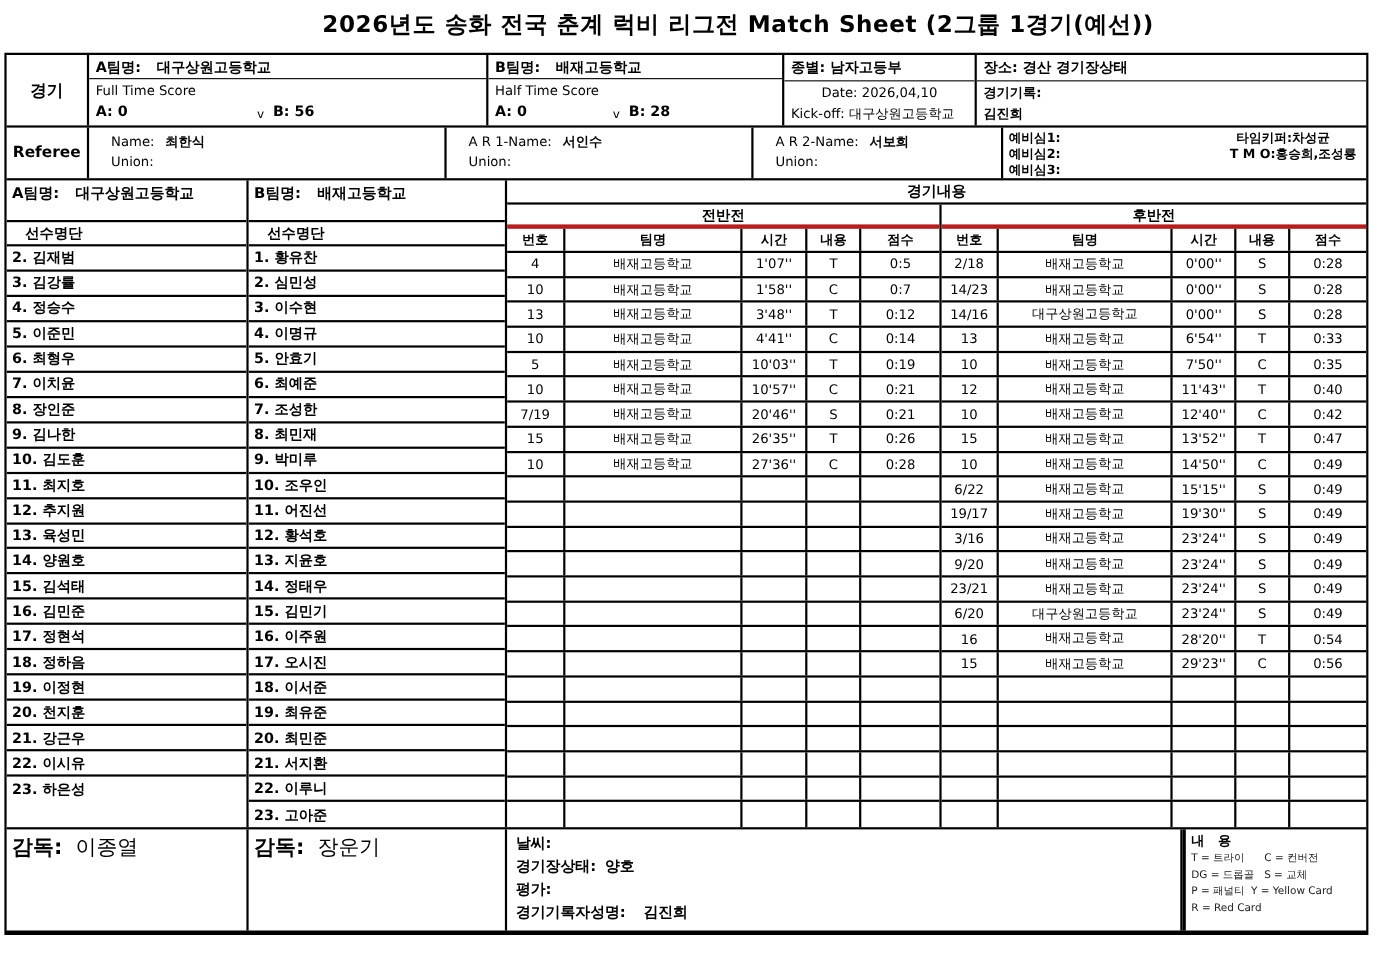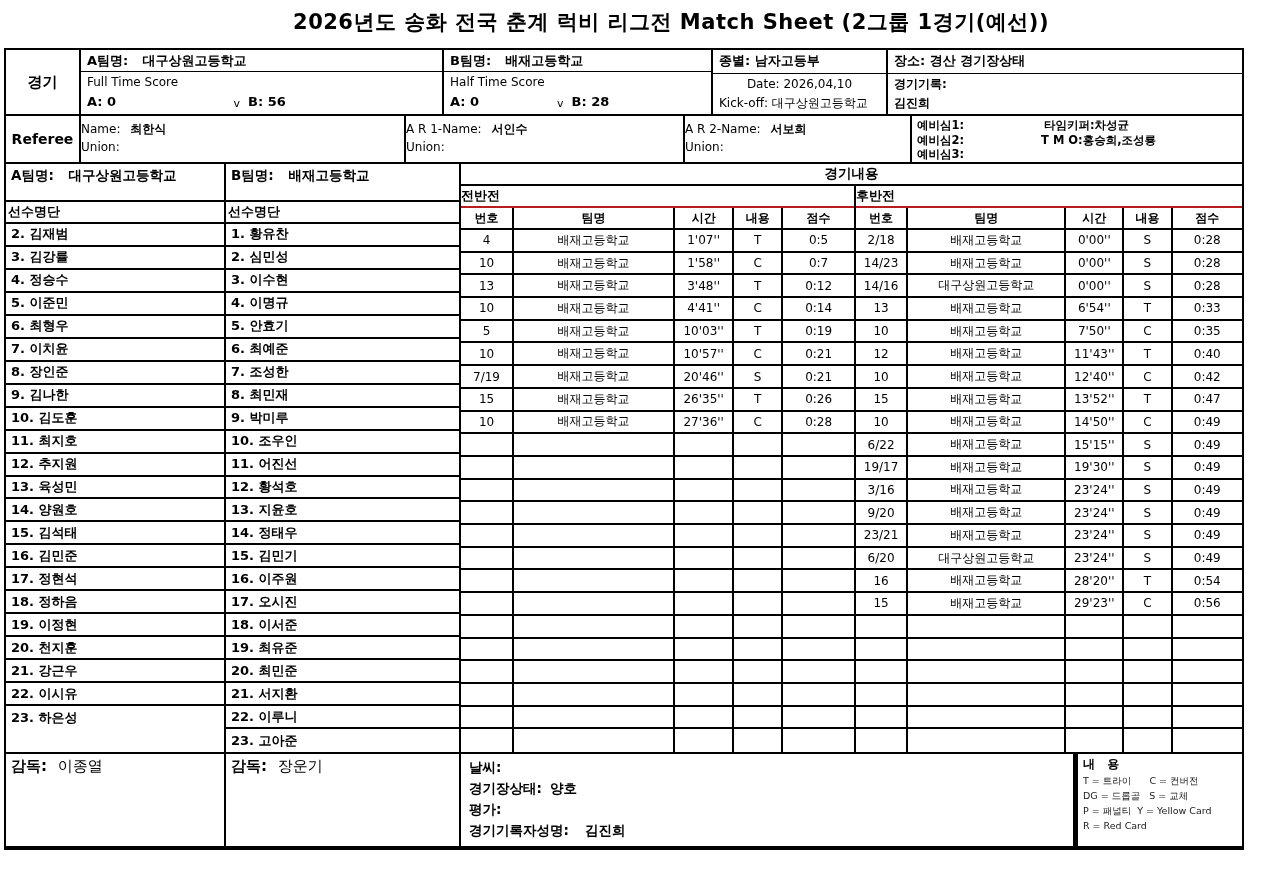--- a/index.html
+++ b/index.html
@@ -22,66 +22,66 @@
     box-sizing:border-box;white-space:nowrap;}
   .h-bot{flex:1;padding:1px 6px;font-size:12px;line-height:19px;}
   .score-line{display:flex;font-size:13px;font-weight:bold;}
   .score-line .a{width:42%;}
   .score-line .v{font-weight:400;font-size:11px;margin-right:8px;padding-top:2px;}
   .center{text-align:center;}
   
   .hrow2{height:48px;border-bottom:2px solid #000;}
   .ref-label{width:75px;display:flex;align-items:center;justify-content:center;
     font-size:14px;font-weight:bold;}
-  .ref-cell{padding:4px 0;font-size:12px;line-height:18px;}
+  .ref-cell{padding:4px 20px;font-size:12px;line-height:18px;}
   .resv-line{display:flex;font-size:11.5px;line-height:14.5px;font-weight:bold;}
-  .resv-line .val{flex:1;text-align:center;padding-right:4px;}
+  .resv-line .val{flex:1;text-align:right;padding-right:4px;}
   
   .main{height:590px;border-bottom:2px solid #000;}
   .roster{display:flex;flex-direction:column;}
   .roster-a{width:220px;}
   .roster-b{width:235px;}
   .roster-head{height:38px;border-bottom:2px solid #000;padding:3px 5px;font-size:13.5px;
     font-weight:bold;box-sizing:border-box;white-space:nowrap;}
   .roster-head .name{margin-left:10px;}
-  .list-header{height:22px;border-bottom:2px solid #000;padding:1px 2px;font-size:13px;
+  .list-header{height:22px;border-bottom:2px solid #000;padding:1px 17px;font-size:13px;
     font-weight:bold;box-sizing:border-box;}
   .players{flex:1;display:grid;grid-template-rows:repeat(23,1fr);}
   .proster-row{border-bottom:2px solid #000;box-sizing:border-box;font-size:13px;
     font-weight:bold;padding:1px 5px;display:flex;align-items:center;white-space:nowrap;}
   .proster-row:last-child{border-bottom:none;}
   
   .mc{flex:1;display:flex;flex-direction:column;}
   .mc-title{height:22px;border-bottom:2px solid #000;text-align:center;font-size:13.5px;
     font-weight:bold;box-sizing:border-box;padding-top:1px;}
   .halves{flex:1;display:flex;}
   .half{display:flex;flex-direction:column;box-sizing:border-box;}
   .half-first{width:395px;border-right:2px solid #000;}
   .half-second{flex:1;}
-  .half-title{height:22px;border-bottom:2px solid #b91c1c;font-size:13px;
+  .half-title{height:22px;border-bottom:4px solid #b91c1c;text-align:center;font-size:13px;
     font-weight:bold;box-sizing:border-box;padding-top:1px;}
   .mhead{height:22px;border-bottom:2px solid #000;display:flex;font-weight:bold;
     font-size:12.5px;box-sizing:border-box;}
   .mhead .mcell{display:flex;align-items:center;justify-content:center;}
   .mrows{flex:1;display:grid;grid-template-rows:repeat(23,1fr);}
   .mrow{display:flex;border-bottom:2px solid #000;box-sizing:border-box;}
   .mrow:last-child{border-bottom:none;}
   .mcell{box-sizing:border-box;border-right:2px solid #000;display:flex;align-items:center;
     justify-content:center;font-size:12px;white-space:nowrap;overflow:hidden;}
   .mcell:last-child{border-right:none;}
   .col-no{width:13.5%;}
   .col-team{width:41%;}
   .col-time{width:15%;}
   .col-type{width:12.5%;}
   .col-score{width:18%;}
   
   .bottom{height:92px;display:flex;}
   .coach-a{width:220px;}
   .coach-b{width:235px;}
-  .coach-cell{padding:3px 5px;font-size:15px;}
+  .coach-cell{padding:3px 5px;font-size:19px;}
   .coach-cell .cname{font-weight:400;margin-left:6px;}
   .info-cell{flex:1;padding:3px 8px;font-size:13.5px;font-weight:bold;line-height:21px;}
   .info-cell .line{white-space:pre;}
   .legend{width:167px;border-left:3px solid #000;border-right:none;padding:2px 5px;}
   .legend-title{font-size:12px;font-weight:bold;letter-spacing:4px;}
   .legend-line{font-size:9.5px;line-height:15px;white-space:pre;color:#1a1a1a;}
 </style>
 </head>
 <body>
 

